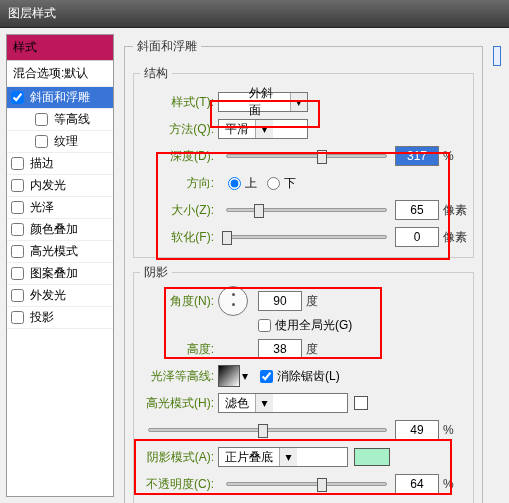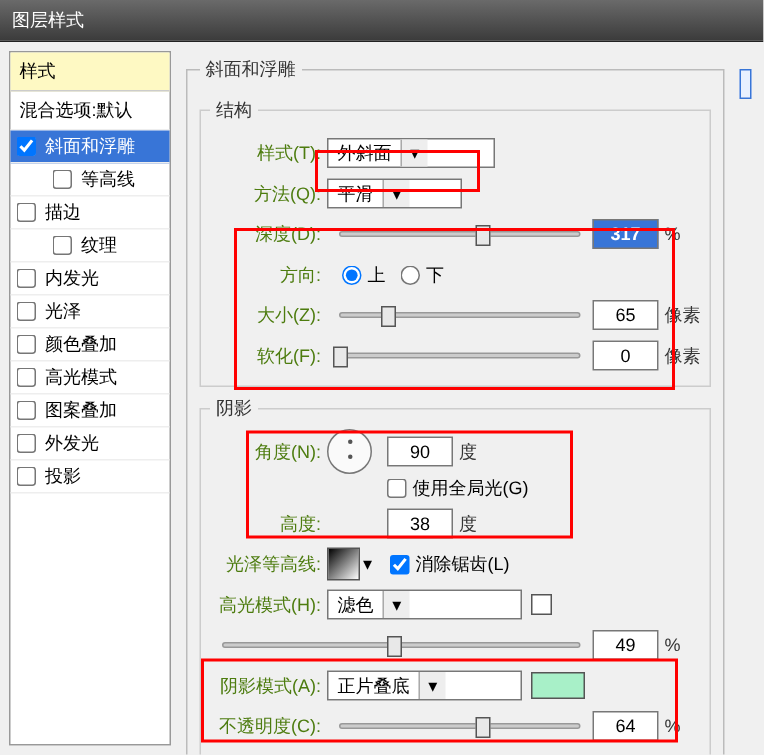--- a/index.html
+++ b/index.html
@@ -1,39 +1,39 @@
 <!DOCTYPE html>
 <html><head>
 <meta charset="utf-8">
 <style>
   * { box-sizing: border-box; margin: 0; padding: 0; font-family: "Microsoft YaHei", "SimSun", sans-serif; font-size: 12px; }
   body { background: #f0f0f0; width: 509px; height: 503px; overflow: hidden; }
   .titlebar { height: 28px; background: linear-gradient(#6a6a6a, #3b3b3b); color: #fff; display: flex; align-items: center; padding: 0 8px; border-bottom: 1px solid #222; }
   .content { display: flex; height: calc(503px - 28px); background: #f0f0f0; padding: 6px; gap: 4px; }
   .sidebar { width: 108px; border: 1px solid #999; background: #fff; }
-  .sidebar .hdr { background: #fef9c3; padding: 4px 6px; border-bottom: 1px solid #ccc; }
+  .sidebar .hdr { background: #be185d; padding: 4px 6px; border-bottom: 1px solid #ccc; }
   .sidebar .blend { padding: 4px 6px; border-bottom: 1px solid #eee; color: #000000; }
   .style-row { display: flex; align-items: center; height: 22px; padding: 0 4px; border-bottom: 1px solid #eee; }
   .style-row.active { background: #3875d7; color: #fff; }
   .style-row.sub { padding-left: 28px; }
   .style-row input[type=checkbox] { margin-right: 6px; }
   .main { flex: 1; position: relative; padding: 2px; }
   fieldset.group { border: 1px solid #bbb; margin: 2px 4px 8px 4px; padding: 6px 8px 8px 8px; }
   fieldset.group > legend { padding: 0 4px; color: #333; }
   fieldset.sub { border: 1px solid #ccc; margin: 4px 0 6px 0; padding: 6px; }
   fieldset.sub > legend { padding: 0 4px; color: #333; }
   .row { display: flex; align-items: center; height: 26px; margin: 1px 0; }
   .row .lbl { width: 78px; text-align: right; padding-right: 4px; color: #4d7c0f; }
   .combo { display: inline-flex; align-items: center; border: 1px solid #777; height: 20px; background: #fff; }
   .combo span { padding: 0 6px; }
   .combo .arrow { width: 18px; text-align: center; border-left: 1px solid #aaa; background: #eee; height: 100%; line-height: 18px; }
   .slider { flex: 1; height: 4px; background: #ccc; position: relative; margin: 0 8px; border: 1px solid #999; border-radius: 2px; }
   .thumb { position: absolute; top: -5px; width: 10px; height: 14px; background: #e8e8e8; border: 1px solid #555; transform: translateX(-50%); }
   .numbox { width: 44px; height: 20px; border: 1px solid #777; text-align: center; line-height: 18px; background: #fff; }
-  .numbox.sel { background: #3875d7; color: #fff; font-weight: bold; }
+  .numbox.sel { background: #3875d7; color: #fff; }
   .unit { width: 28px; padding-left: 4px; color: #333; }
   .radio-row input[type=radio] { margin: 0 4px 0 10px; }
   .redbox { border: 2px solid #f00; position: absolute; pointer-events: none; }
   .swatch { width: 14px; height: 14px; border: 1px solid #555; background: #ddd; display: inline-block; }
   .gloss-sw { width: 22px; height: 22px; border: 1px solid #555; background: linear-gradient(135deg,#000,#fff); display: inline-block; }
   .gloss-arrow { display: inline-block; text-align: center; padding: 0 2px; }
   .angle-dial { width: 30px; height: 30px; border: 1px solid #777; border-radius: 50%; display: inline-block; position: relative; background: #fafafa; }
   .angle-dial::after { content: ''; position: absolute; width: 3px; height: 3px; background: #555; border-radius: 50%; top: 6px; left: 13px; }
   .angle-dial::before { content: ''; position: absolute; width: 3px; height: 3px; background: #555; border-radius: 50%; bottom: 9px; left: 13px; }
   .color-sw { width: 36px; height: 18px; border: 1px solid #555; background: #a8f0c8; display: inline-block; }
@@ -54,27 +54,27 @@
     <div class="blend">混合选项:默认</div>
     <div id="style-list">
         <div class="style-row active">
           <input type="checkbox" checked="" style="">
           <span>斜面和浮雕</span>
         </div>
         <div class="style-row sub">
           <input type="checkbox" style="">
           <span>等高线</span>
         </div>
+        <div class="style-row sub">
+          <input type="checkbox" style="">
+          <span>纹理</span>
+        </div>
         <div class="style-row">
           <input type="checkbox" style="">
           <span>描边</span>
-        </div>
-        <div class="style-row sub">
-          <input type="checkbox" style="">
-          <span>纹理</span>
         </div>
         <div class="style-row">
           <input type="checkbox" style="">
           <span>内发光</span>
         </div>
         <div class="style-row">
           <input type="checkbox" style="">
           <span>光泽</span>
         </div>
         <div class="style-row">
@@ -103,21 +103,21 @@
   <div class="main">
 
     <fieldset class="group">
       <legend>斜面和浮雕</legend>
 
       <fieldset class="sub" style="position:relative;">
         <legend>结构</legend>
 
         <div class="row">
           <div class="lbl">样式(T):</div>
-          <div class="combo" style="width:112px;">
+          <div class="combo" style="width:90px;padding-left:24px;">
             <span>外斜面</span>
             <div class="arrow">▾</div>
           </div>
         </div>
         <div class="redbox" style="top:18px; left:76px; width:110px; height:28px;"></div>
 
         <div class="row">
           <div class="lbl">方法(Q):</div>
           <div class="combo" style="width:90px;">
             <span>平滑</span>

